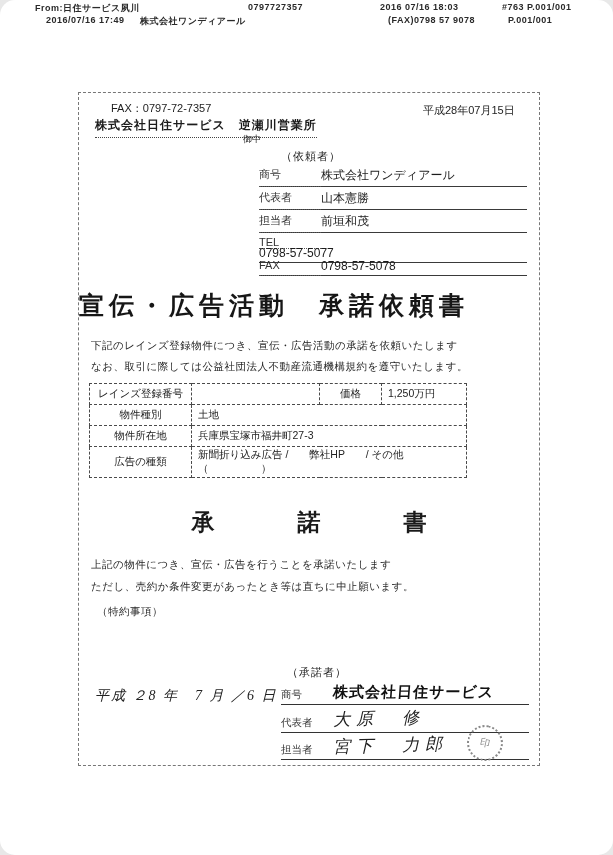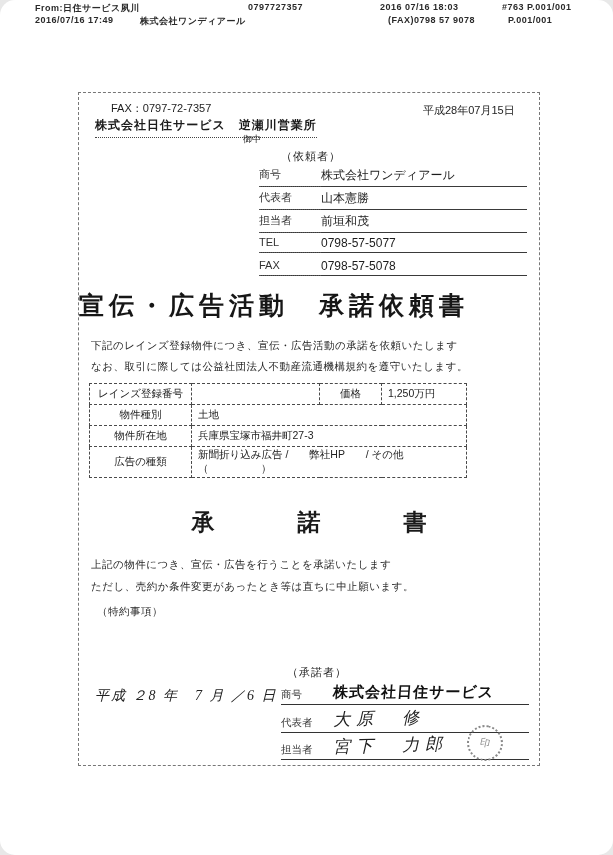--- a/index.html
+++ b/index.html
@@ -65,21 +65,21 @@
 </head>
 <body>
 
 <div class="page">
 
   <div class="fax-header">
     <span class="fh-line" style="left:35px; top:2px;">From:日住サービス夙川</span>
     <span class="fh-line" style="left:248px; top:2px;">0797727357</span>
     <span class="fh-line" style="left:380px; top:2px;">2016 07/16 18:03</span>
     <span class="fh-line" style="left:502px; top:2px;">#763 P.001/001</span>
-    <span class="fh-line" style="left:35px; top:15px;">2016/07/16  17:49</span>
+    <span class="fh-line" style="left:46px; top:15px;">2016/07/16  17:49</span>
     <span class="fh-line" style="left:140px; top:15px;">株式会社ワンディアール</span>
     <span class="fh-line" style="left:388px; top:15px;">(FAX)0798 57 9078</span>
     <span class="fh-line" style="left:508px; top:15px;">P.001/001</span>
   </div>
 
   <div class="doc">
 
     <span class="abs small" style="left:16px; top:8px;padding-left:16px;">FAX：0797-72-7357</span>
     <span class="abs small" style="left:344px; top:10px;">平成28年07月15日</span>
 
@@ -93,21 +93,21 @@
       <span class="val">株式会社ワンディアール</span>
     </div>
     <div class="fieldrow" style="left:180px; top:97px;">
       <span class="lab">代表者</span>
       <span class="val">山本憲勝</span>
     </div>
     <div class="fieldrow" style="left:180px; top:120px;">
       <span class="lab">担当者</span>
       <span class="val">前垣和茂</span>
     </div>
-    <div class="fieldrow" style="left:180px; top:143px;">
+    <div class="fieldrow" style="left:180px; top:143px;flex-direction:column;">
       <span class="lab">TEL</span>
       <span class="val">0798-57-5077</span>
     </div>
     <div class="fieldrow" style="left:180px; top:166px;">
       <span class="lab">FAX</span>
       <span class="val">0798-57-5078</span>
     </div>
 
     <div class="abs main-title" style="left:0; top:196px;">宣伝・広告活動　承諾依頼書</div>
 

